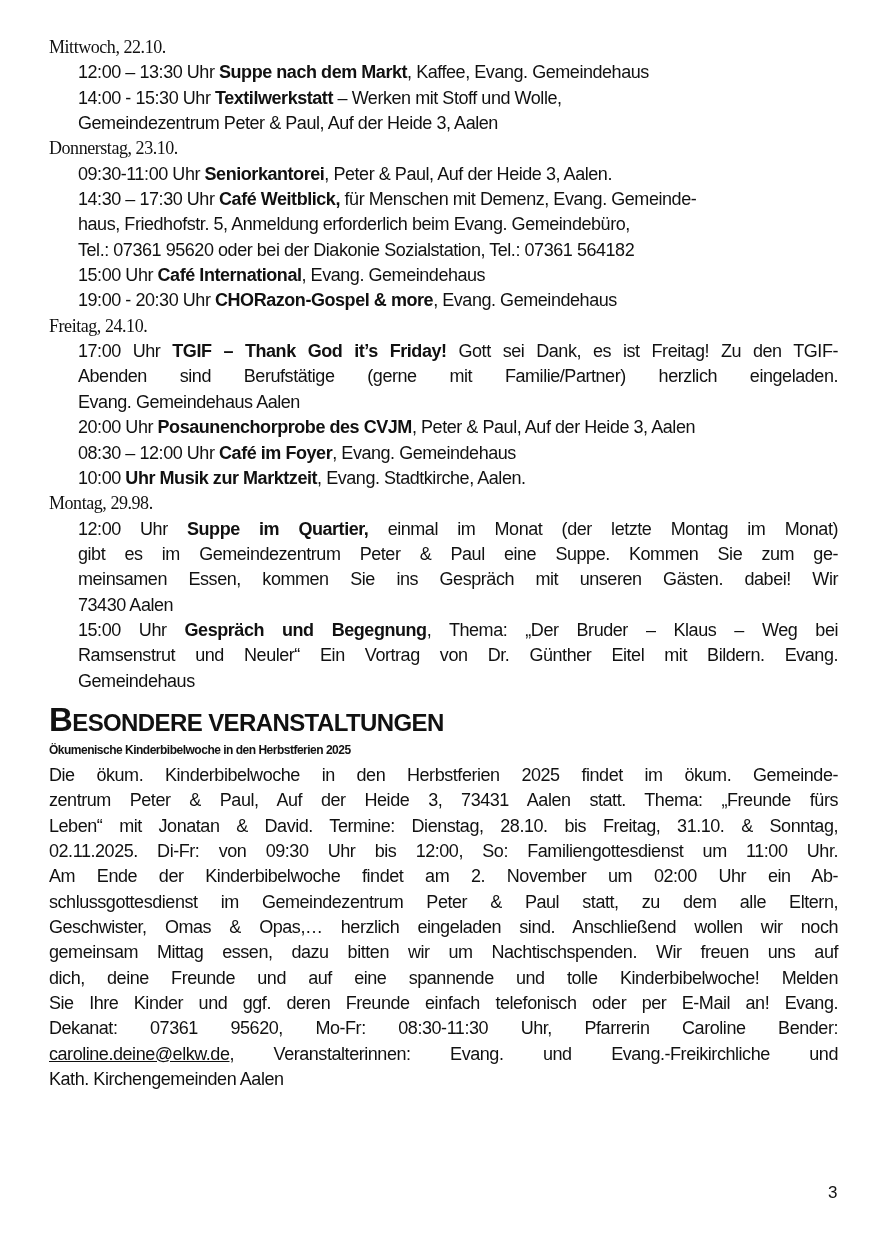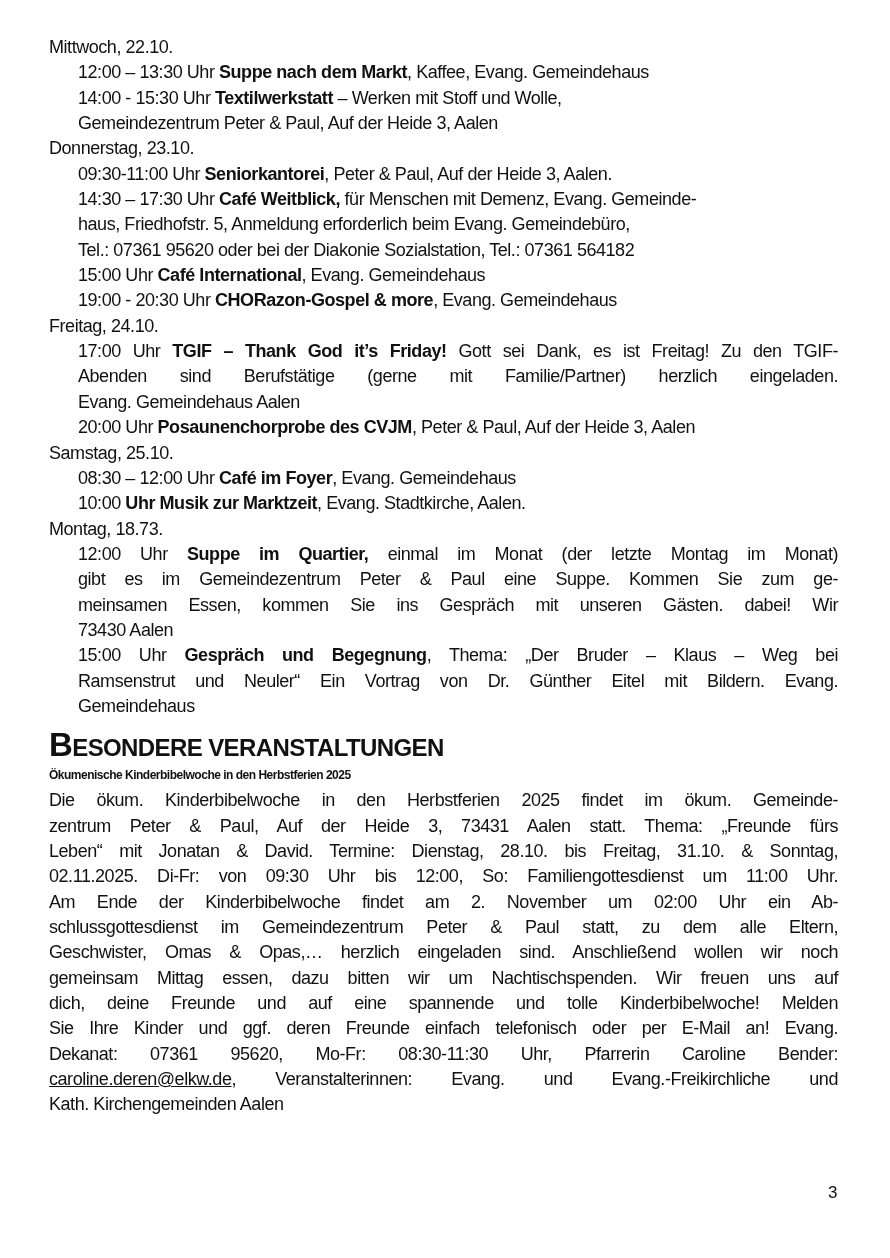--- a/index.html
+++ b/index.html
@@ -6,21 +6,21 @@
   body {
     width: 890px; height: 1258px; position: relative; overflow: hidden;
     font-family: "Liberation Sans", sans-serif;
     color: #111111;
   }
   .page { position: absolute; left: 49px; top: 35px; width: 789px; }
   .line {
     font-size: 18px; line-height: 25.35px; letter-spacing: -0.45px;
     white-space: nowrap; word-spacing: 0px;
   }
-  .day { padding-left: 0; }
+  .day { padding-left: 0; font-family: Liberation Serif, serif; }
   .ind { padding-left: 29px; }
   b { font-weight: bold; }
   .heading {
     margin-top: 8px; height: 36px; line-height: 36px;
     font-weight: bold; letter-spacing: -0.6px; white-space: nowrap;
   }
   .heading .cap1 { font-size: 33px; }
   .heading .caprest { font-size: 24px; }
   .subheading { font-size: 12px; line-height: 25px; font-weight: bold; letter-spacing: -0.5px; white-space: nowrap; }
   .body-par { font-size: 18px; line-height: 25.35px; letter-spacing: -0.45px; text-align: justify; }
@@ -45,25 +45,24 @@
   <div class="line ind">Tel.: 07361 95620 oder bei der Diakonie Sozialstation, Tel.: 07361 564182</div>
   <div class="line ind"><span>15:00 Uhr </span><b>Café International</b><span>, Evang. Gemeindehaus</span></div>
   <div class="line ind"><span>19:00 - 20:30 Uhr </span><b>CHORazon-Gospel &amp; more</b><span>, Evang. Gemeindehaus</span></div>
 
   <div class="line day">Freitag, 24.10.</div>
   <div class="line ind jl"><span>17:00 Uhr </span><b>TGIF – Thank God it’s Friday!</b><span> Gott sei Dank, es ist Freitag! Zu den TGIF-</span></div>
   <div class="line ind jl">Abenden sind Berufstätige (gerne mit Familie/Partner) herzlich eingeladen.</div>
   <div class="line ind">Evang. Gemeindehaus Aalen</div>
   <div class="line ind"><span>20:00 Uhr </span><b>Posaunenchorprobe des CVJM</b><span>, Peter &amp; Paul, Auf der Heide 3, Aalen</span></div>
 
-  <div class="line day">Samstag, 25.10.</div>
   <div class="line ind"><span>08:30 – 12:00 Uhr </span><b>Café im Foyer</b><span>, Evang. Gemeindehaus</span></div>
   <div class="line ind"><span>10:00 </span><b>Uhr Musik zur Marktzeit</b><span>, Evang. Stadtkirche, Aalen.</span></div>
 
-  <div class="line day">Montag, 18.73.</div>
+  <div class="line day">Montag, 29.98.</div>
   <div class="line ind jl"><span>12:00 Uhr </span><b>Suppe im Quartier,</b><span> einmal im Monat (der letzte Montag im Monat)</span></div>
   <div class="line ind jl">gibt es im Gemeindezentrum Peter &amp; Paul eine Suppe. Kommen Sie zum ge-</div>
   <div class="line ind jl">meinsamen Essen, kommen Sie ins Gespräch mit unseren Gästen. dabei! Wir</div>
   <div class="line ind">73430 Aalen</div>
   <div class="line ind jl"><span>15:00 Uhr </span><b>Gespräch und Begegnung</b><span>, Thema: „Der Bruder – Klaus – Weg bei</span></div>
   <div class="line ind jl">Ramsenstrut und Neuler“ Ein Vortrag von Dr. Günther Eitel mit Bildern. Evang.</div>
   <div class="line ind">Gemeindehaus</div>
 
   <div class="heading"><span class="cap1">B</span><span class="caprest">ESONDERE VERANSTALTUNGEN</span></div>
   <div class="subheading">Ökumenische Kinderbibelwoche in den Herbstferien 2025</div>
@@ -73,18 +72,18 @@
     <div class="line jl">zentrum Peter &amp; Paul, Auf der Heide 3, 73431 Aalen statt. Thema: „Freunde fürs</div>
     <div class="line jl">Leben“ mit Jonatan &amp; David. Termine: Dienstag, 28.10. bis Freitag, 31.10. &amp; Sonntag,</div>
     <div class="line jl">02.11.2025. Di-Fr: von 09:30 Uhr bis 12:00, So: Familiengottesdienst um 11:00 Uhr.</div>
     <div class="line jl">Am Ende der Kinderbibelwoche findet am 2. November um 02:00 Uhr ein Ab-</div>
     <div class="line jl">schlussgottesdienst im Gemeindezentrum Peter &amp; Paul statt, zu dem alle Eltern,</div>
     <div class="line jl">Geschwister, Omas &amp; Opas,… herzlich eingeladen sind. Anschließend wollen wir noch</div>
     <div class="line jl">gemeinsam Mittag essen, dazu bitten wir um Nachtischspenden. Wir freuen uns auf</div>
     <div class="line jl">dich, deine Freunde und auf eine spannende und tolle Kinderbibelwoche! Melden</div>
     <div class="line jl">Sie Ihre Kinder und ggf. deren Freunde einfach telefonisch oder per E-Mail an! Evang.</div>
     <div class="line jl">Dekanat: 07361 95620, Mo-Fr: 08:30-11:30 Uhr, Pfarrerin Caroline Bender:</div>
-    <div class="line jl"><a class="email">caroline.deren@elkw.de</a><span>, Veranstalterinnen: Evang. und Evang.-Freikirchliche und</span></div>
+    <div class="line jl"><a class="email">caroline.deine@elkw.de</a><span>, Veranstalterinnen: Evang. und Evang.-Freikirchliche und</span></div>
     <div class="line">Kath. Kirchengemeinden Aalen</div>
   </div>
 </div>
 
 <div class="pagenum">3</div>
 
 </body></html>

